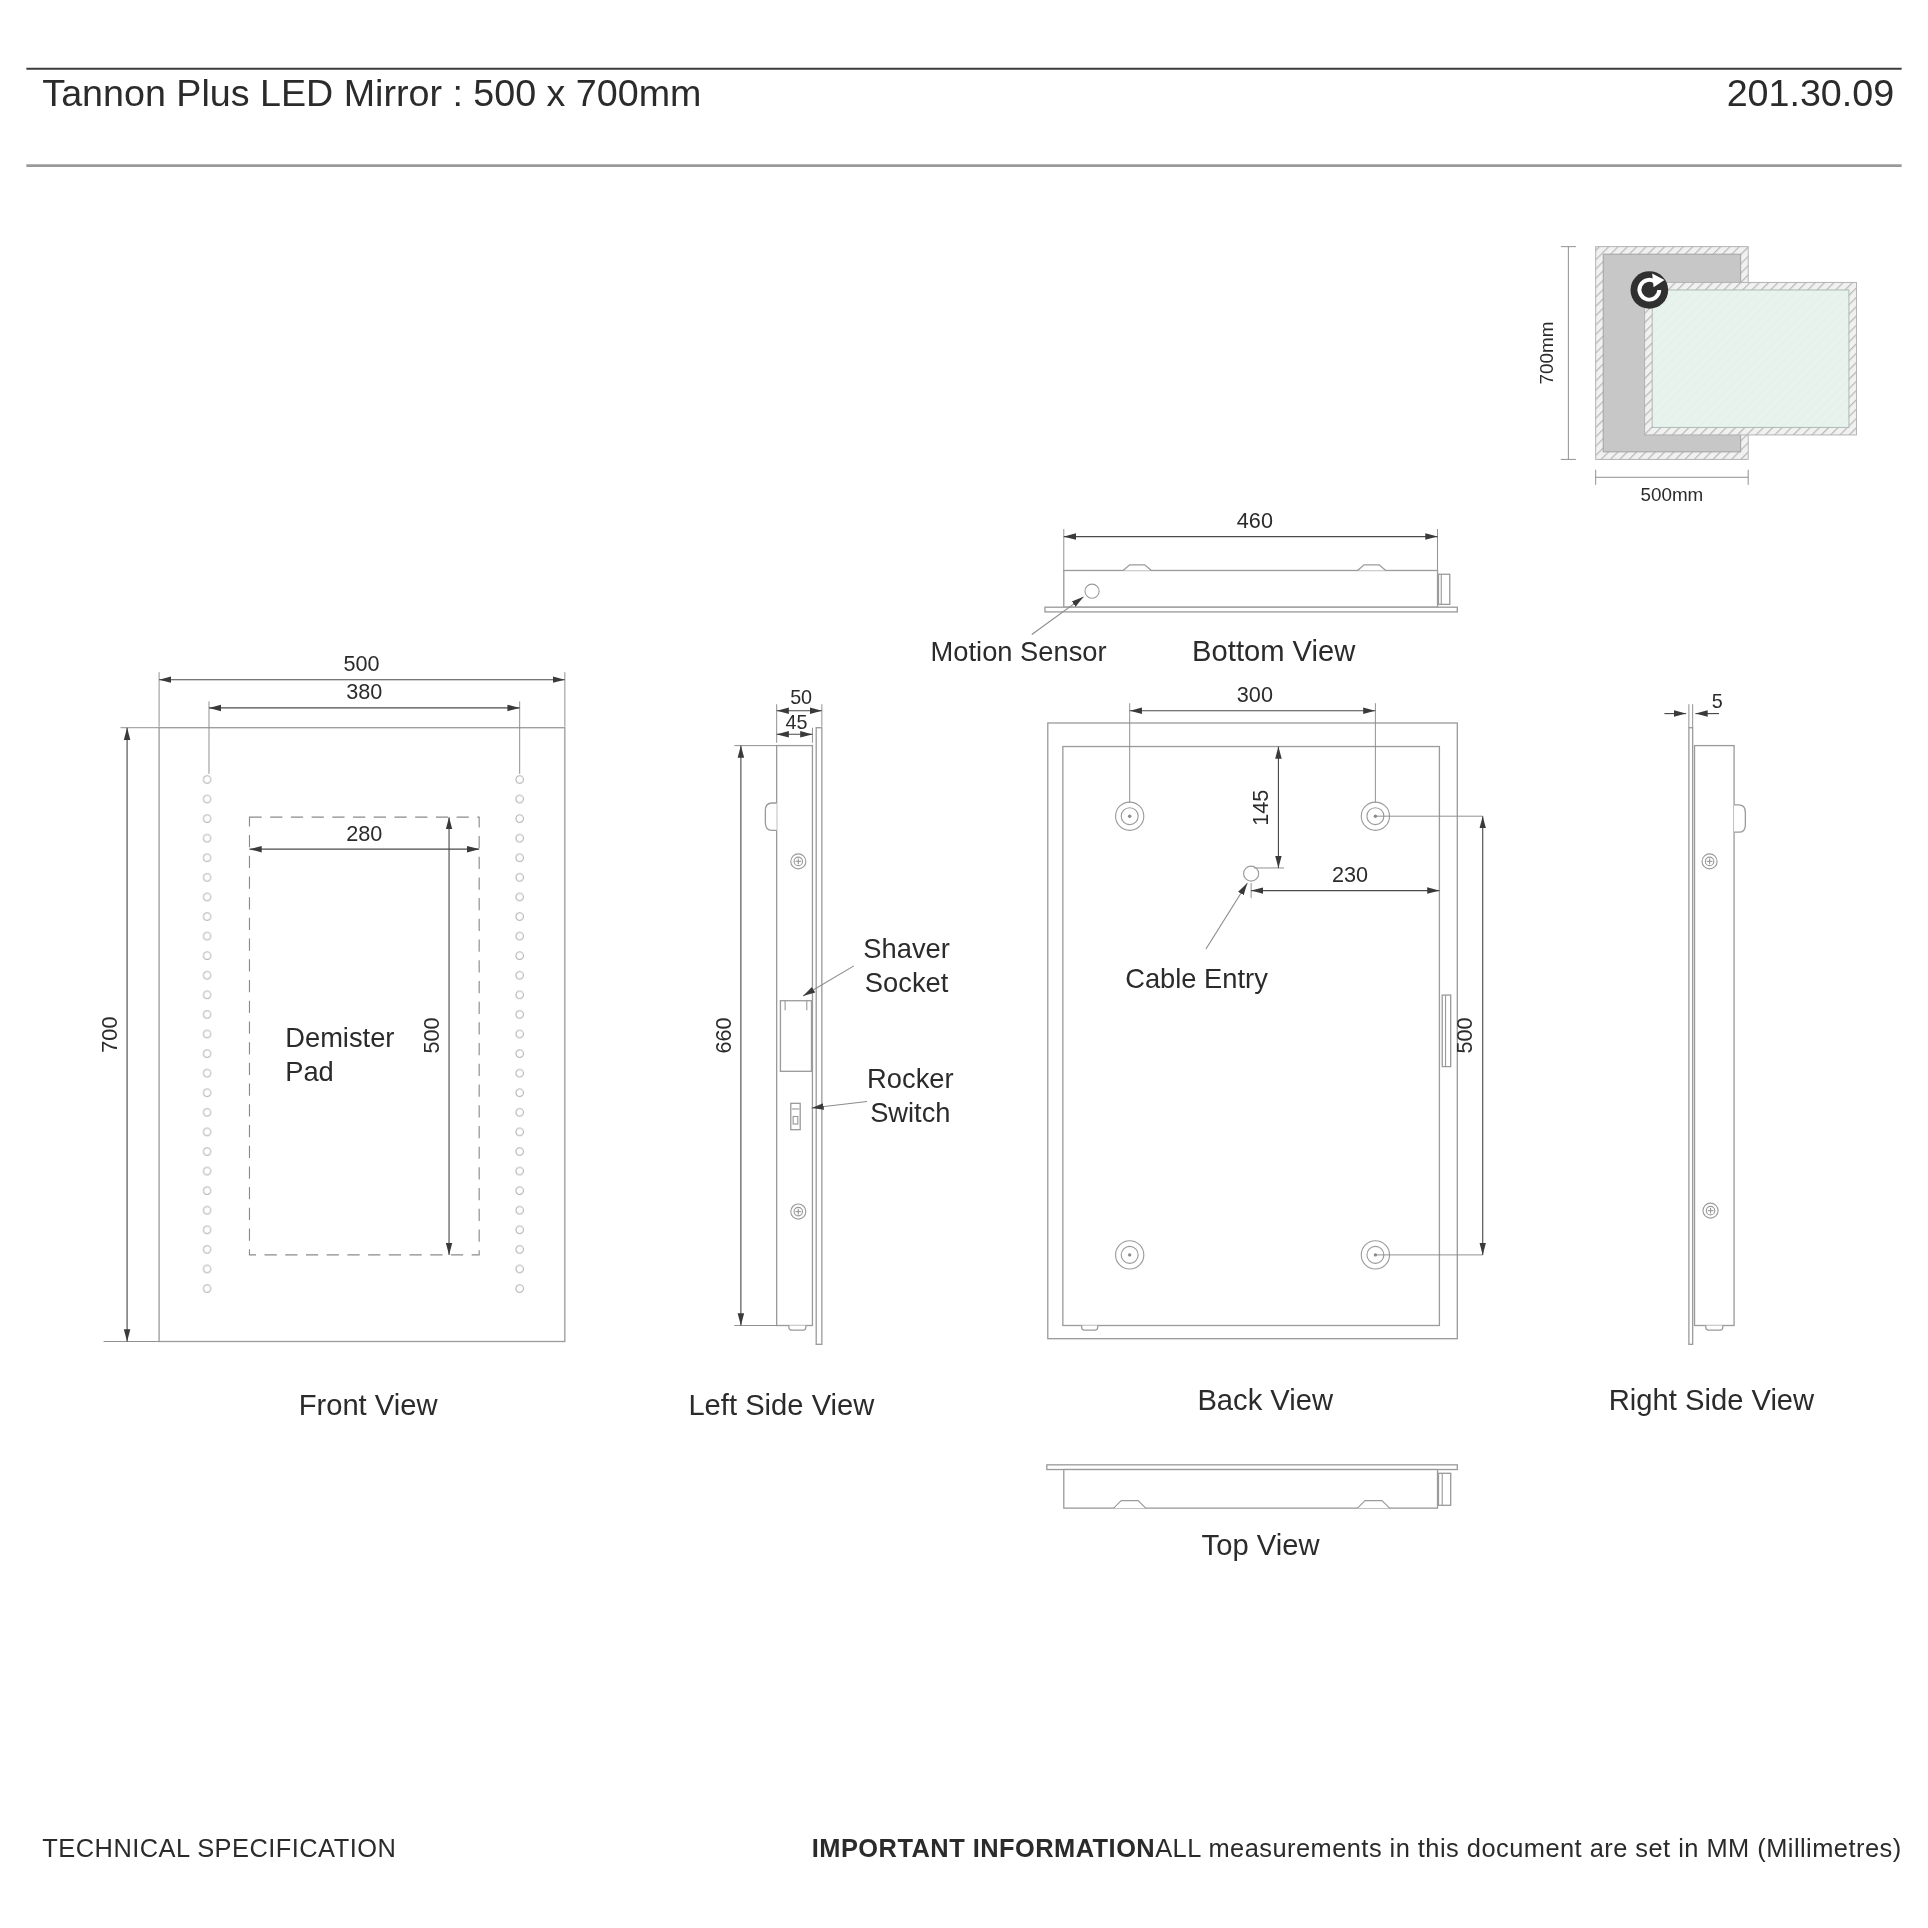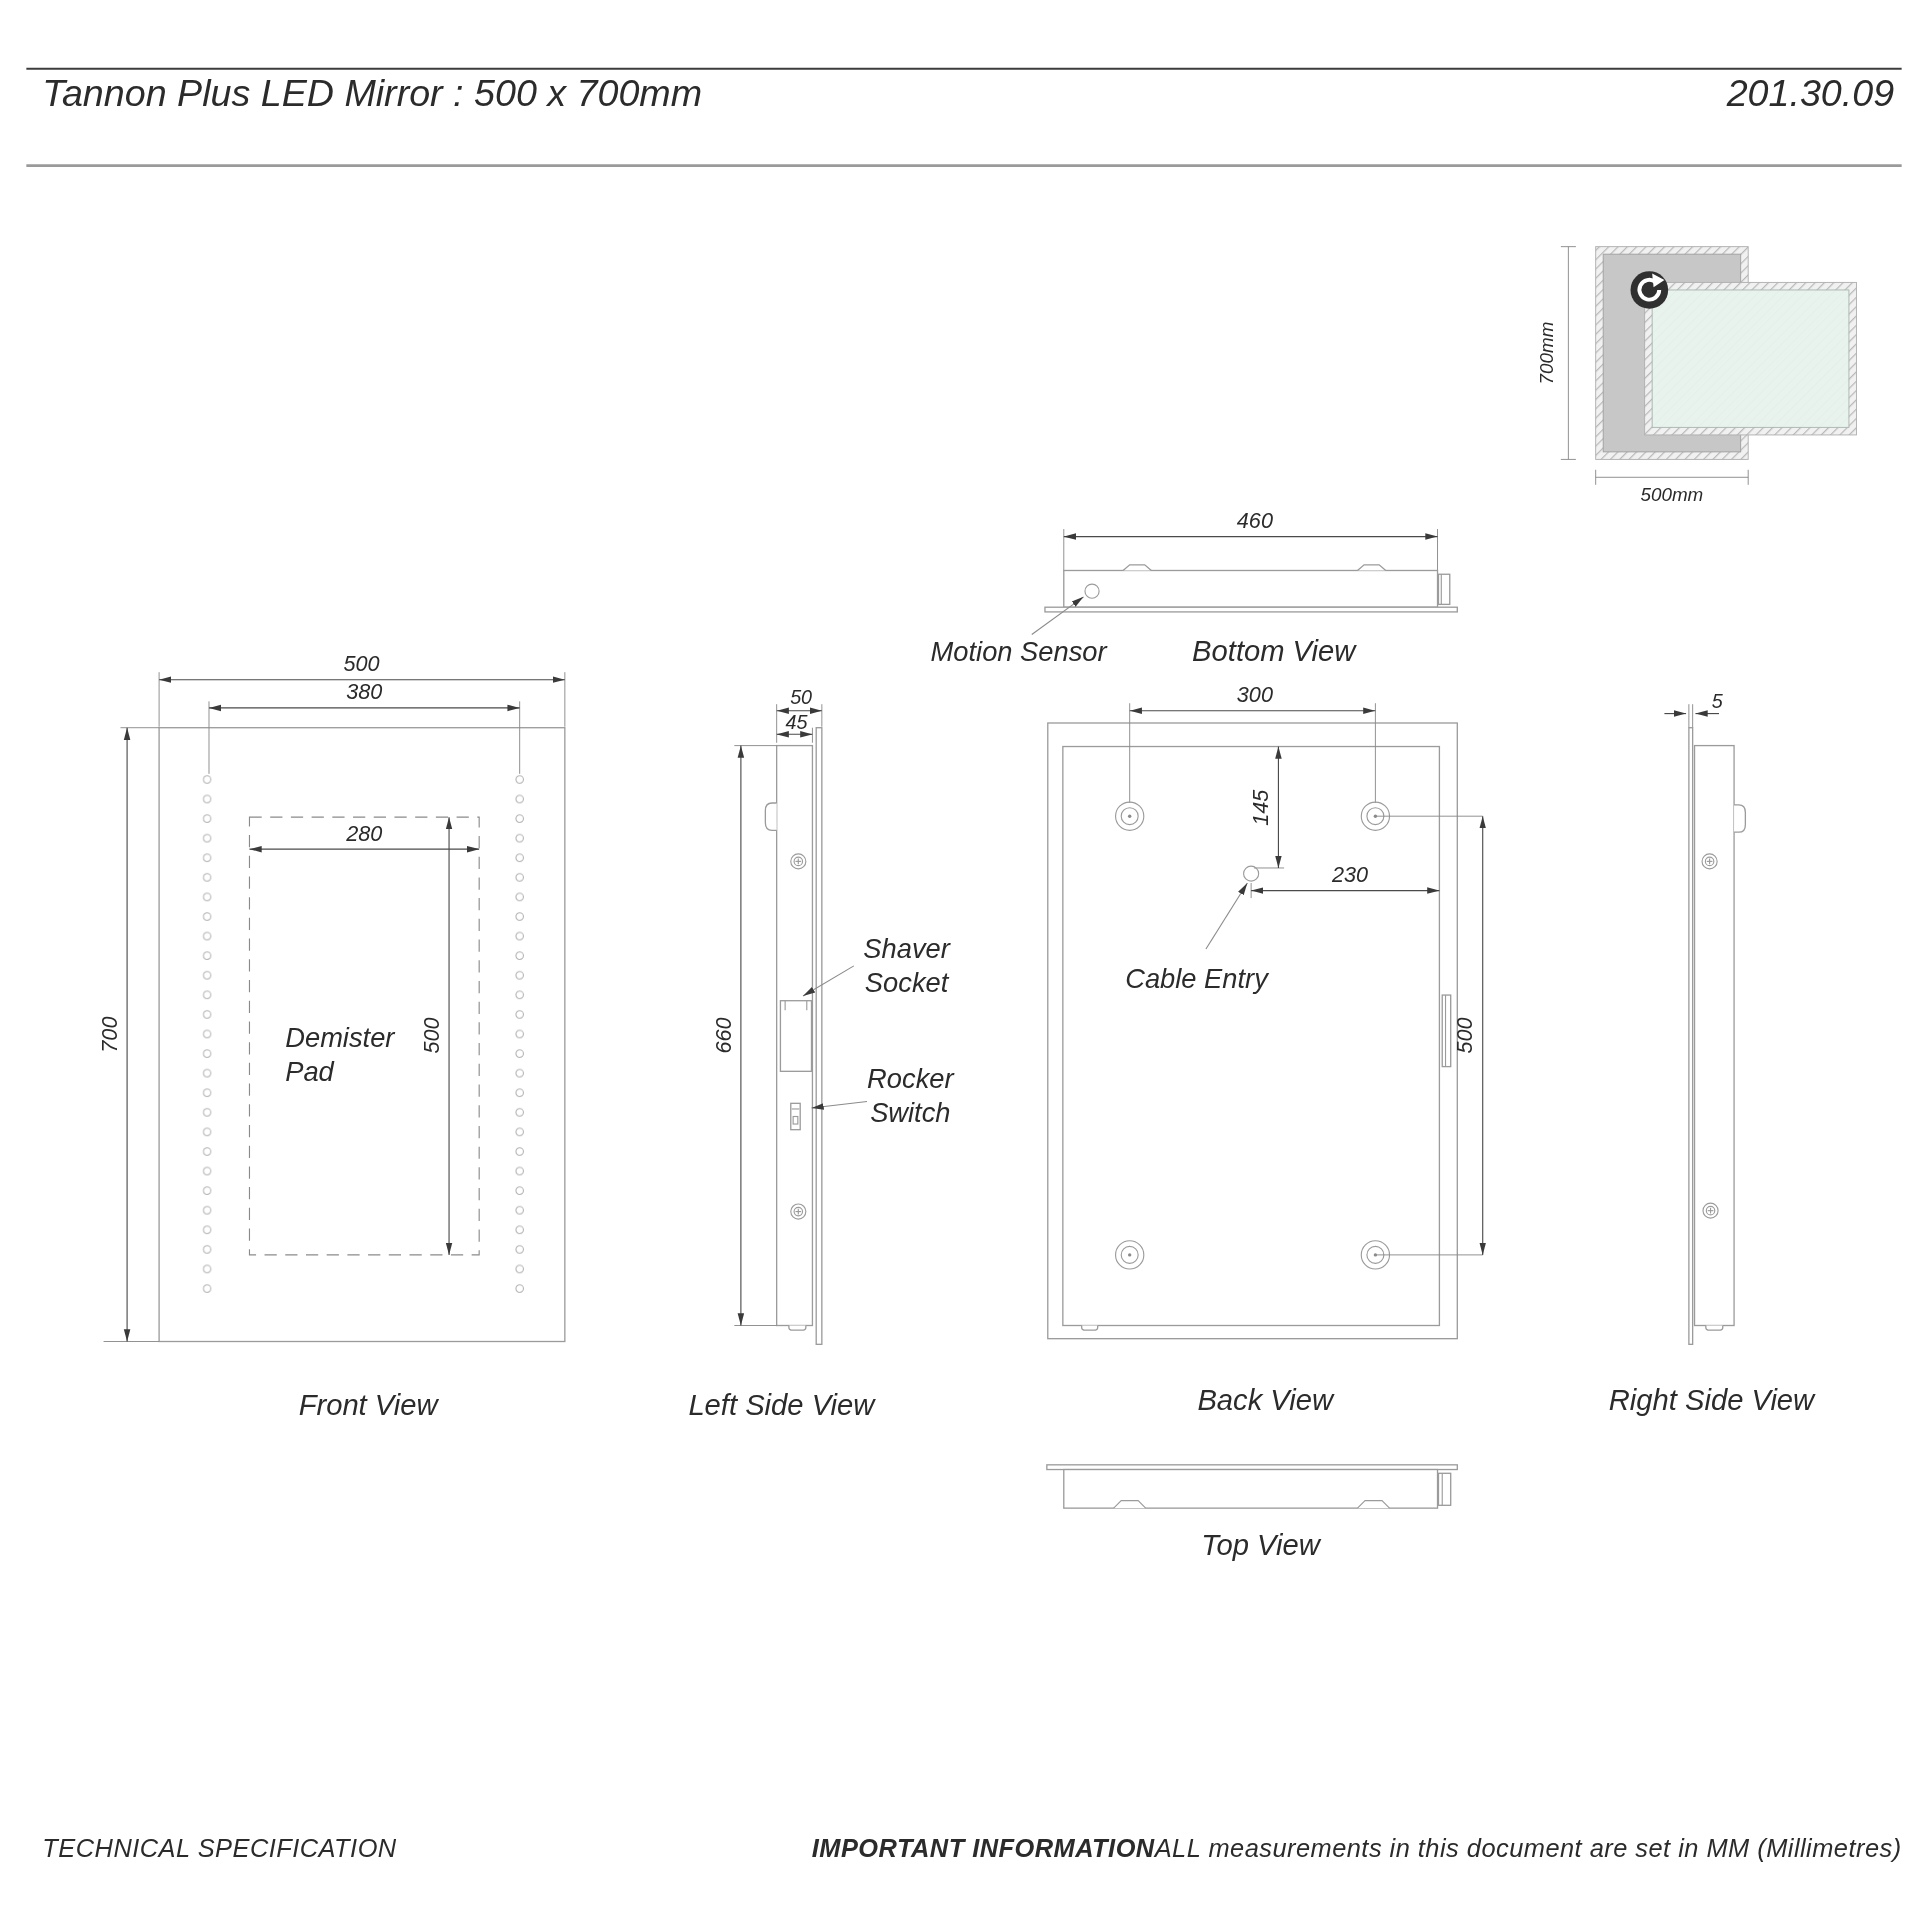--- a/index.html
+++ b/index.html
@@ -1,16 +1,16 @@
 <!DOCTYPE html>
 <html style="font-size:15px"><head>
 <meta charset="utf-8">
 <style>
   html,body{margin:0;padding:0;background:#ffffff;}
-  .page{width:1928px;height:1928px;position:relative;background:#fff;font-style:italic;}
+  .page{width:1928px;height:1928px;position:relative;background:#fff;}
   svg{font-family:"Liberation Sans", sans-serif;}
   text{fill:#2b2b2b;}
   .title{font-size:40px;}
   .dim{font-size:23px;}
   .dimsm{font-size:21px;}
   .cap{font-size:31px;}
   .lbl{font-size:29px;}
   .thm{font-size:20px;}
   .foot{font-size:27px;letter-spacing:0.5px;}
   .footbold{font-weight:bold;}

